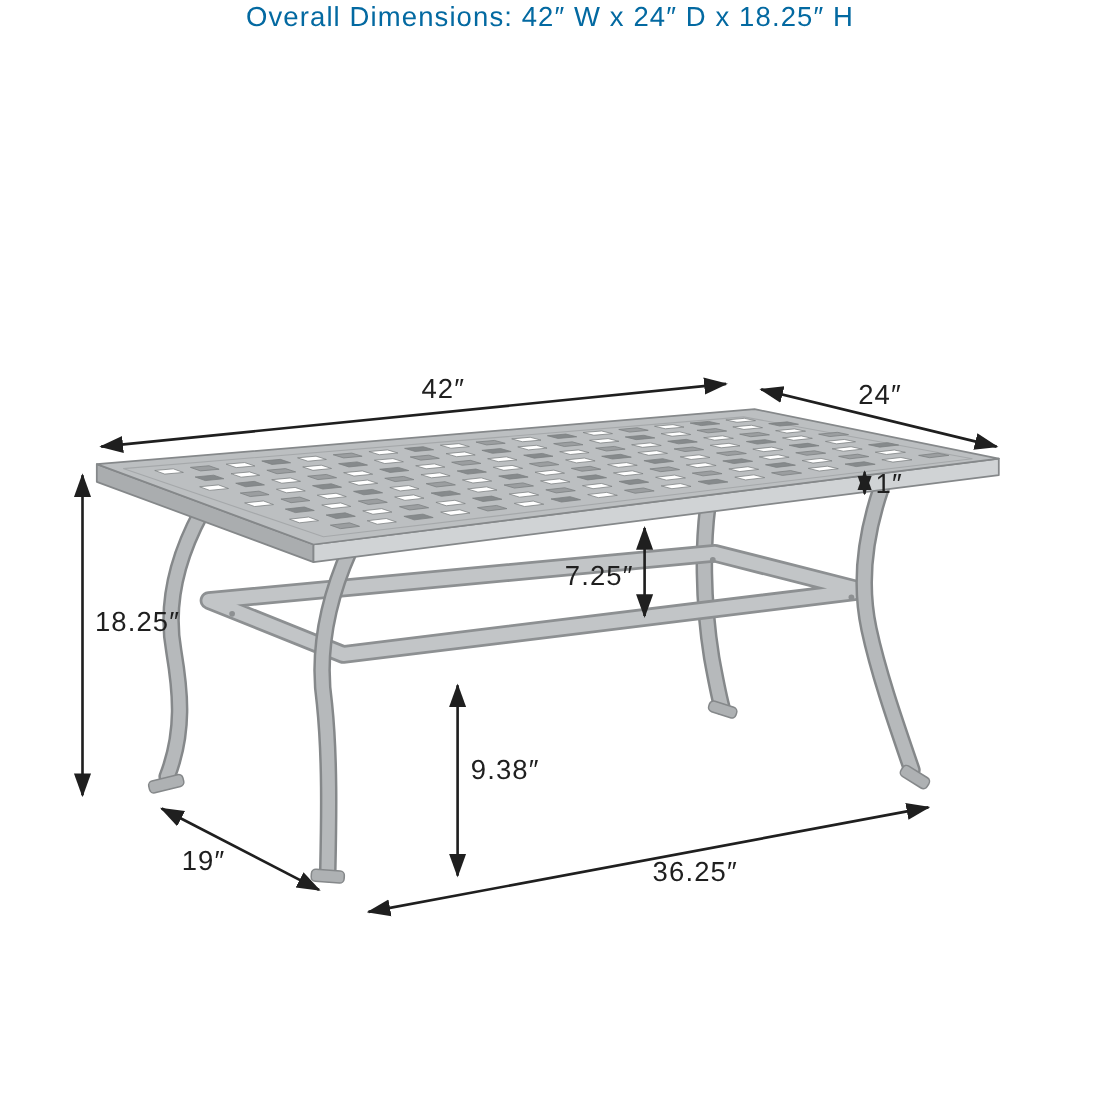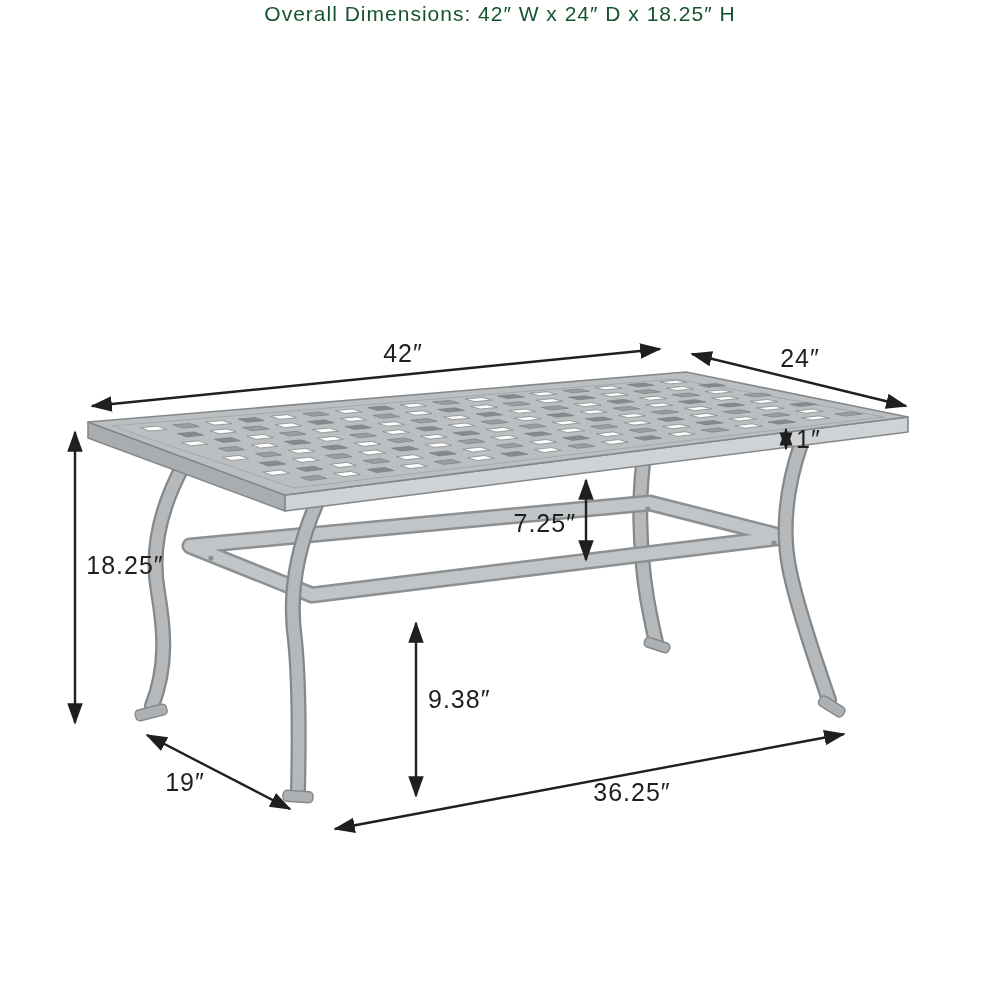--- a/index.html
+++ b/index.html
@@ -1,17 +1,17 @@
 <!DOCTYPE html>
 <html><head>
 <meta charset="utf-8">
 <style>
   html,body{margin:0;padding:0;background:#ffffff;width:1000px;height:1000px;overflow:hidden;}
   .stage{position:relative;width:1000px;height:1000px;background:#ffffff;font-family:"Liberation Sans",sans-serif;}
-  .title{position:absolute;top:2px;left:0;width:100%;text-align:center;font-size:21px;letter-spacing:1px;color:#14532d;font-weight:400;}
+  .title{position:absolute;top:2px;left:0;width:100%;text-align:center;font-size:25px;letter-spacing:1px;color:#0369a1;font-weight:400;}
   svg{position:absolute;top:0;left:0;}
   svg text{font-family:"Liberation Sans",sans-serif;font-size:25px;fill:#1f1f1f;letter-spacing:1px;}
   .dim-line{stroke:#1f1f1f;stroke-width:2.4;fill:none;}
   .dim-line-sm{stroke:#1f1f1f;stroke-width:2;fill:none;}
   .outline{stroke:#85888a;stroke-width:1.6;stroke-linejoin:round;}
   .leg-outer{stroke:#85888a;stroke-width:16;fill:none;stroke-linecap:round;}
   .leg-inner{stroke:#b6b9bb;stroke-width:11.5;fill:none;stroke-linecap:round;}
   .frame-outer{stroke:#8d9092;stroke-width:17;fill:none;stroke-linejoin:round;}
   .frame-inner{stroke:#c2c5c7;stroke-width:12;fill:none;stroke-linejoin:round;}
   .foot{fill:#aeb1b3;stroke:#85888a;stroke-width:1.4;}

